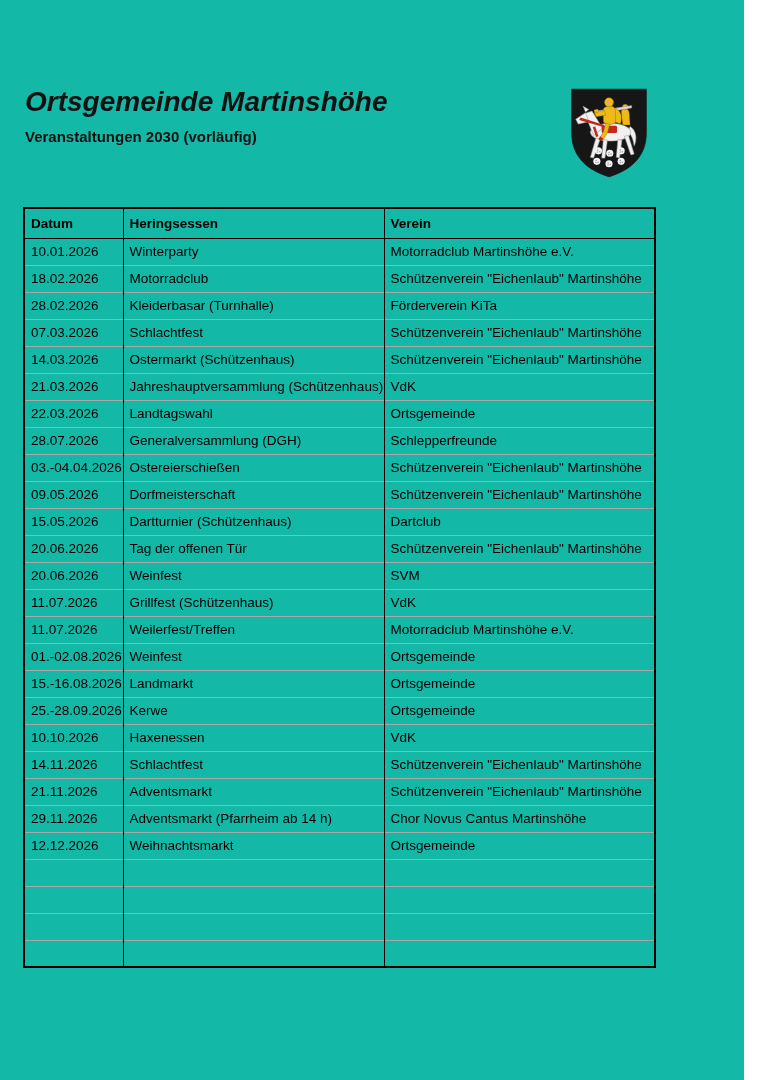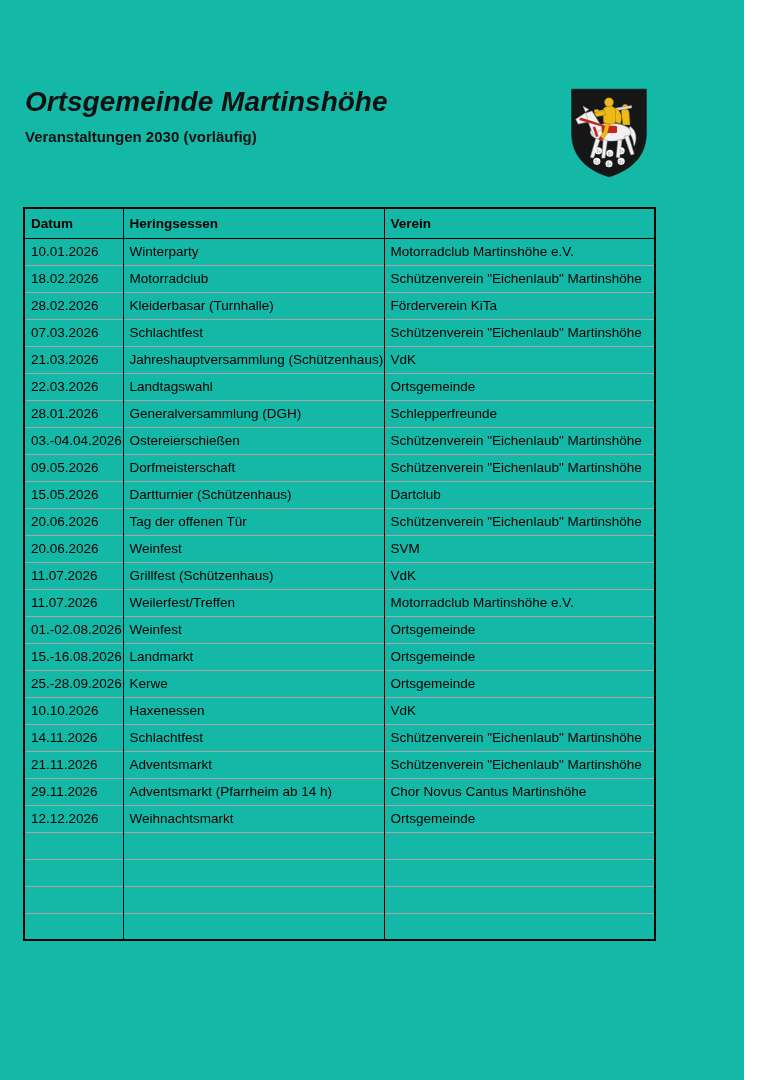--- a/index.html
+++ b/index.html
@@ -175,31 +175,36 @@
           <td>28.02.2026</td>
           <td>Kleiderbasar (Turnhalle)</td>
           <td>Förderverein KiTa</td>
         </tr>
         <tr>
           <td>07.03.2026</td>
           <td>Schlachtfest</td>
           <td>Schützenverein "Eichenlaub" Martinshöhe</td>
         </tr>
         <tr>
+          <td>14.03.2026</td>
+          <td>Ostermarkt (Schützenhaus)</td>
+          <td>Schützenverein "Eichenlaub" Martinshöhe</td>
+        </tr>
+        <tr>
           <td>21.03.2026</td>
           <td>Jahreshauptversammlung (Schützenhaus)</td>
           <td>VdK</td>
         </tr>
         <tr>
           <td>22.03.2026</td>
           <td>Landtagswahl</td>
           <td>Ortsgemeinde</td>
         </tr>
         <tr>
-          <td>28.01.2026</td>
+          <td>28.07.2026</td>
           <td>Generalversammlung (DGH)</td>
           <td>Schlepperfreunde</td>
         </tr>
         <tr>
           <td>03.-04.04.2026</td>
           <td>Ostereierschießen</td>
           <td>Schützenverein "Eichenlaub" Martinshöhe</td>
         </tr>
         <tr>
           <td>09.05.2026</td>

